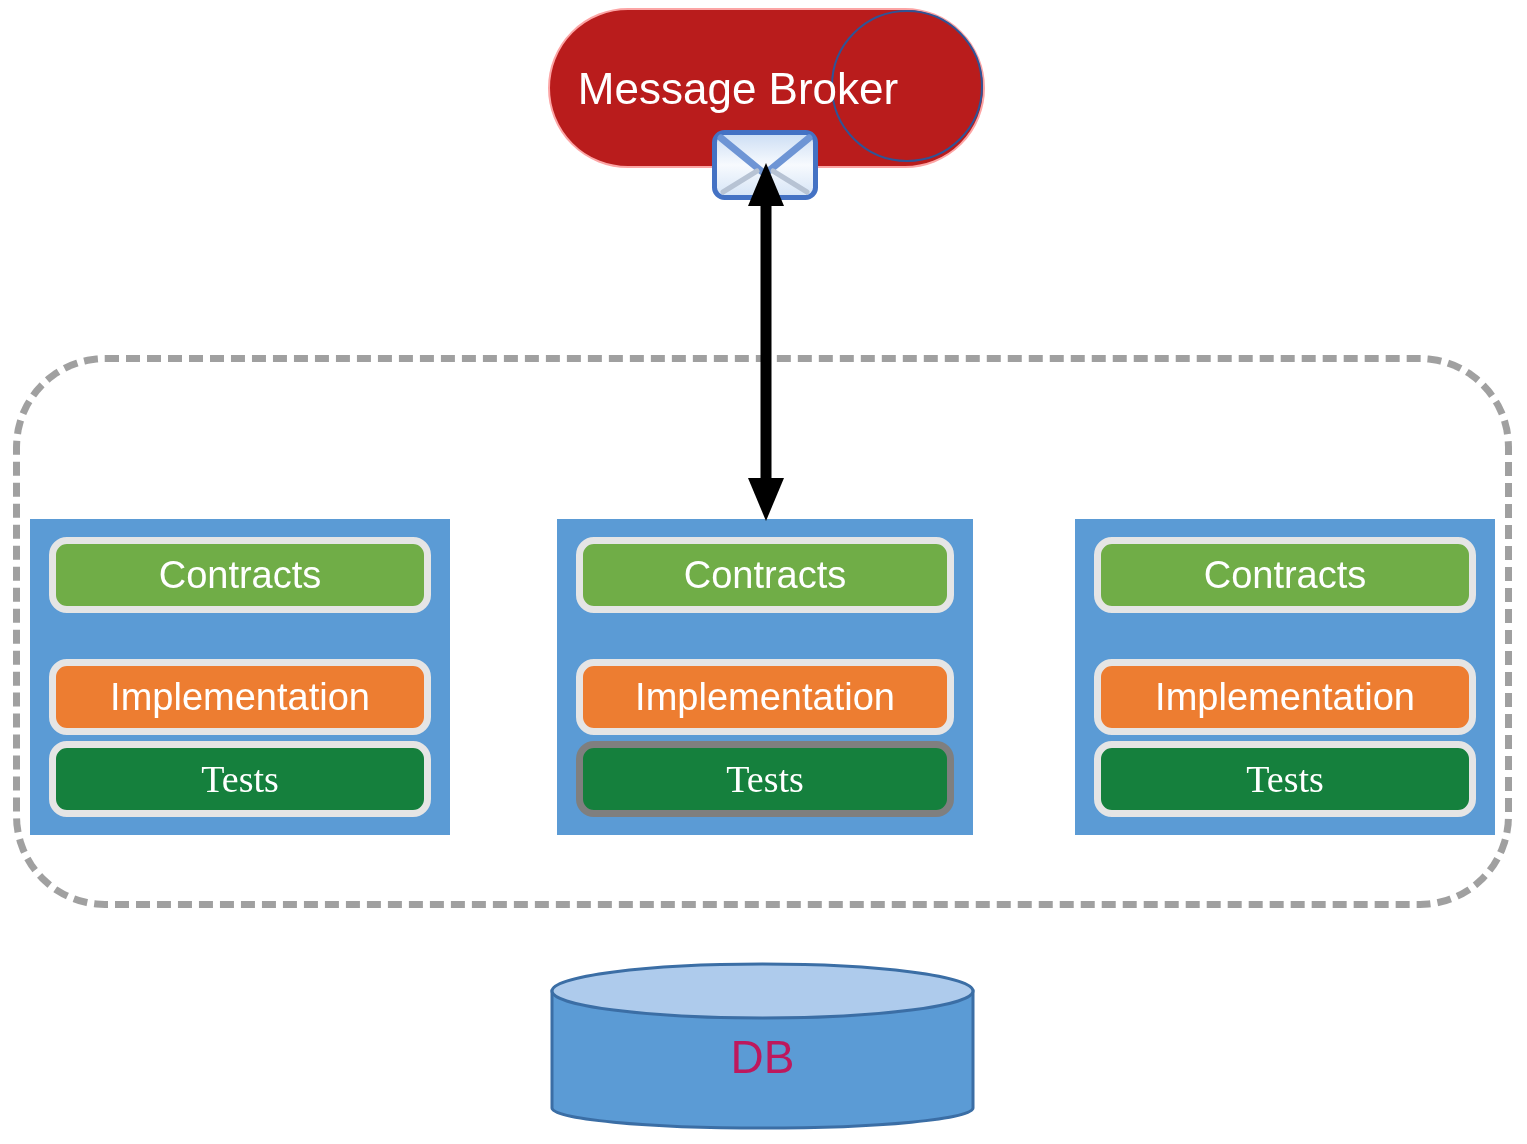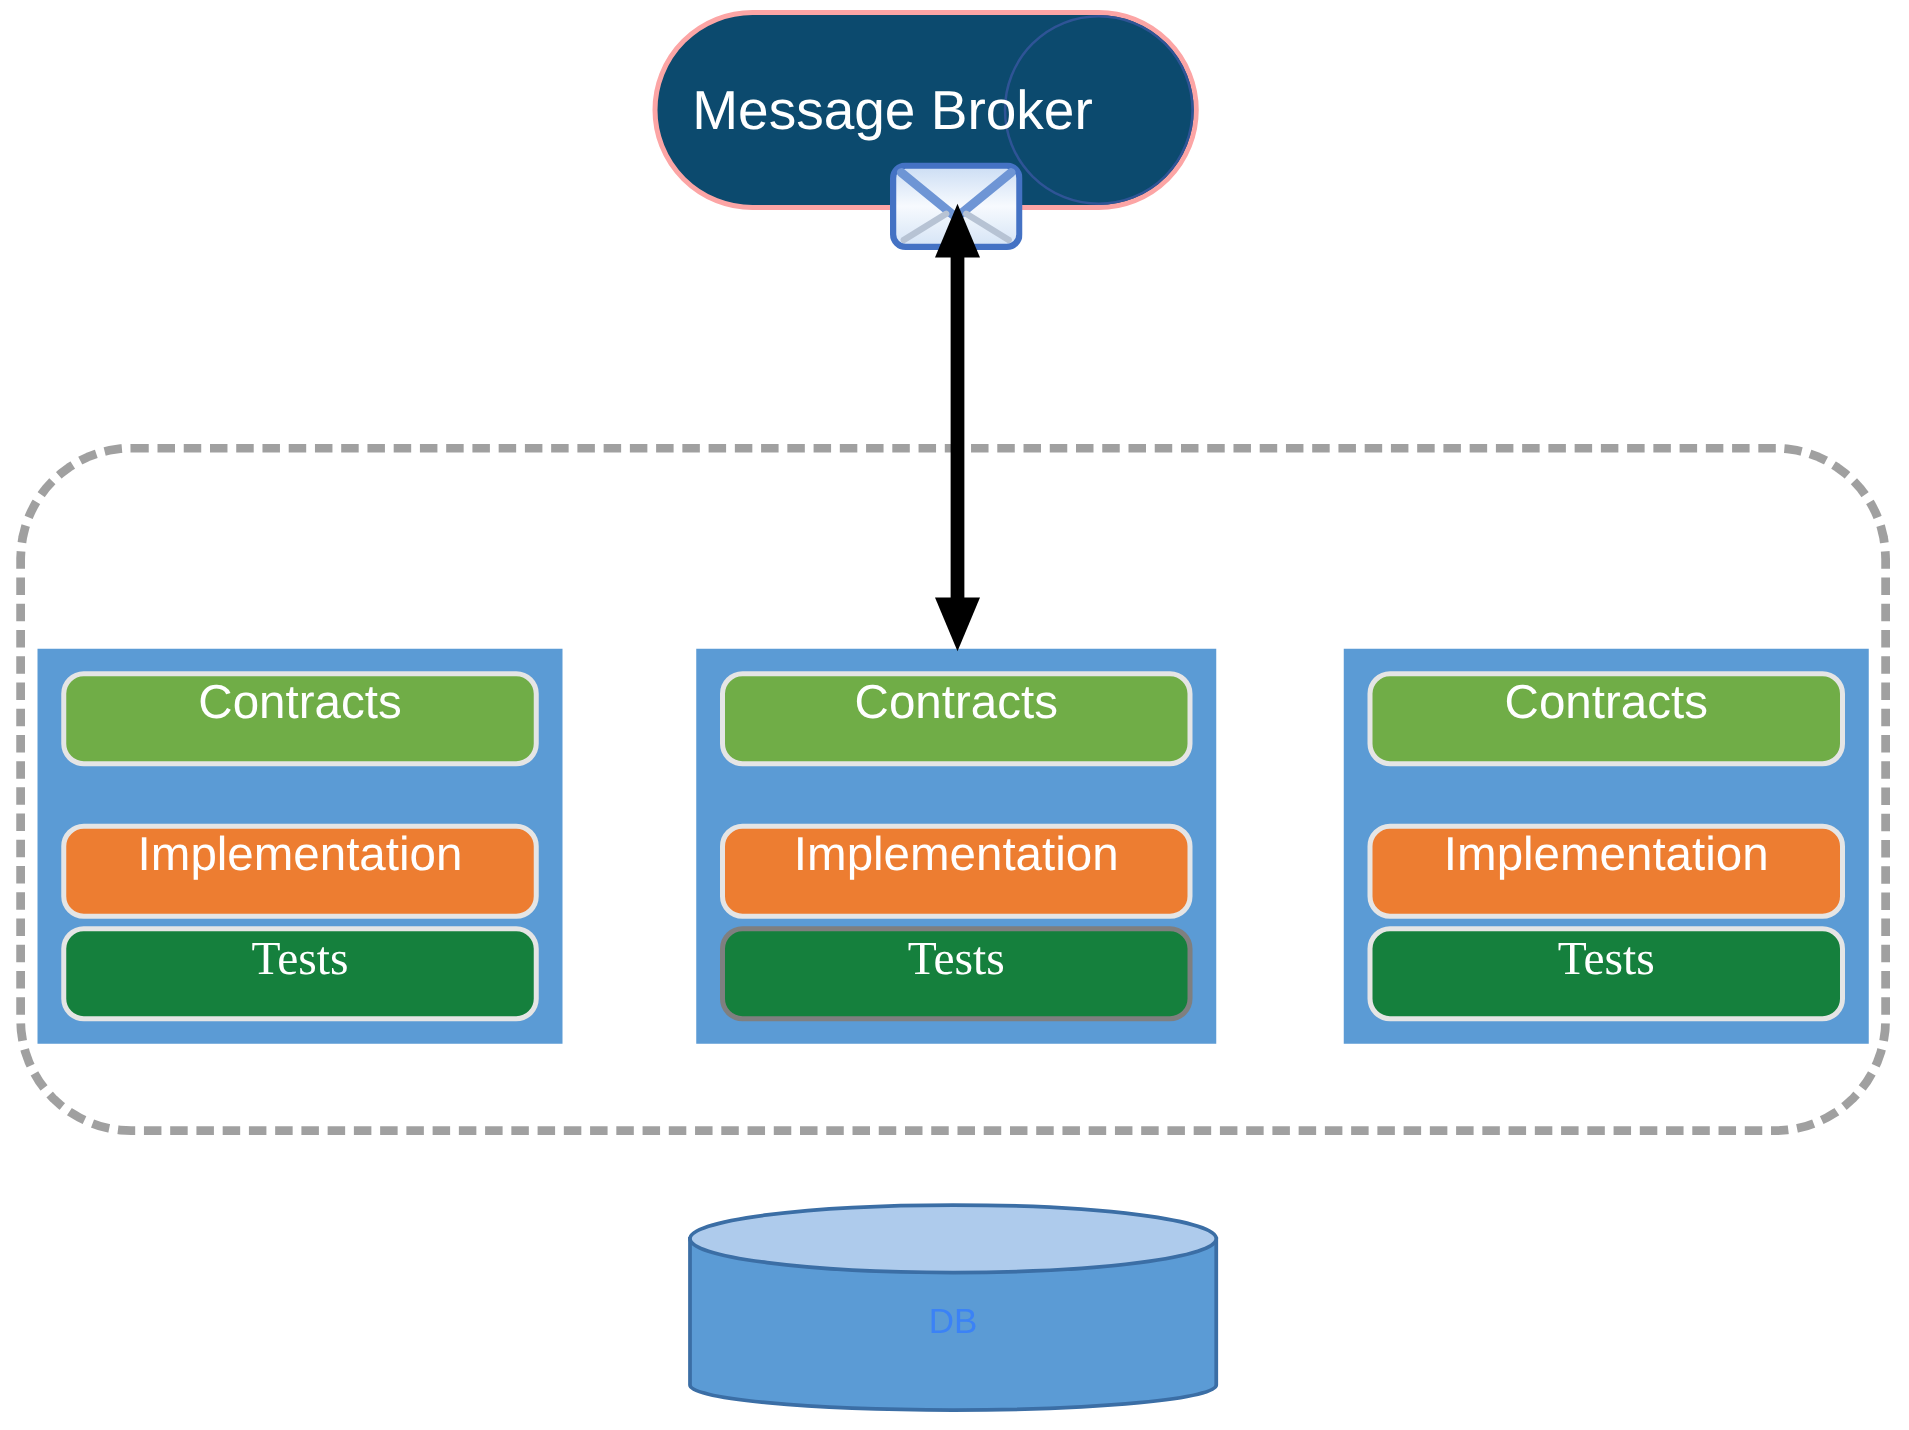--- a/index.html
+++ b/index.html
@@ -8,24 +8,24 @@
     width: 1527px;
     height: 1144px;
     background: #ffffff;
     font-family: "Liberation Sans", sans-serif;
     overflow: hidden;
   }
 
   
   .broker {
     position: absolute;
-    left: 522px; top: 8px;
+    left: 548px; top: 8px;
     width: 437px; height: 160px;
-    background: #0c4a6e;
-    border: 4px solid #fca5a5;
+    background: #b91c1c;
+    border: 2px solid #fca5a5;
     border-radius: 83px;
     box-sizing: border-box;
     z-index: 1;
   }
   .broker-cap {
     position: absolute;
     right: 0px; top: 0px;
     width: 152px; height: 152px;
     border: 2px solid #2F5496;
     border-radius: 50%;
@@ -96,46 +96,46 @@
     flex-direction: column;
     gap: 6px;
     z-index: 3;
   }
   .service.s-left   { left: 30px;   width: 420px; }
   .service.s-middle { left: 557px;  width: 416px; }
   .service.s-right  { left: 1075px; width: 420px; }
 
   .layer {
     flex: 1;
-    border: 4px solid #e5e5e5;
+    border: 7px solid #e5e5e5;
     border-radius: 18px;
     box-sizing: border-box;
-    display: flex; justify-content: center;
+    display: flex; align-items: center; justify-content: center;
     color: #ffffff;
     font-size: 38px;
   }
   .layer.contracts      { background: #70AD47; }
   .layer.implementation { background: #ED7D31; margin-top: 40px; }
   .layer.tests          { background: #15803d; font-family: Liberation Serif, serif; }
   .layer.tests.gray-border { border-color: #7F7F7F; }
 
   
   .db {
     position: absolute;
     left: 549px; top: 961px;
     width: 427px; height: 178px;
     z-index: 1;
   }
   .db-label {
     position: absolute;
     left: 0; top: 36px;
     width: 100%; height: 120px;
     display: flex; align-items: center; justify-content: center;
-    color: #3b82f6;
-    font-size: 28px;
+    color: #be185d;
+    font-size: 46px;
   }
 </style>
 </head>
 <body>
 
 <div class="stage">
 
   <div class="broker">
     <div class="broker-cap"></div>
     <div class="broker-label">Message Broker</div>

